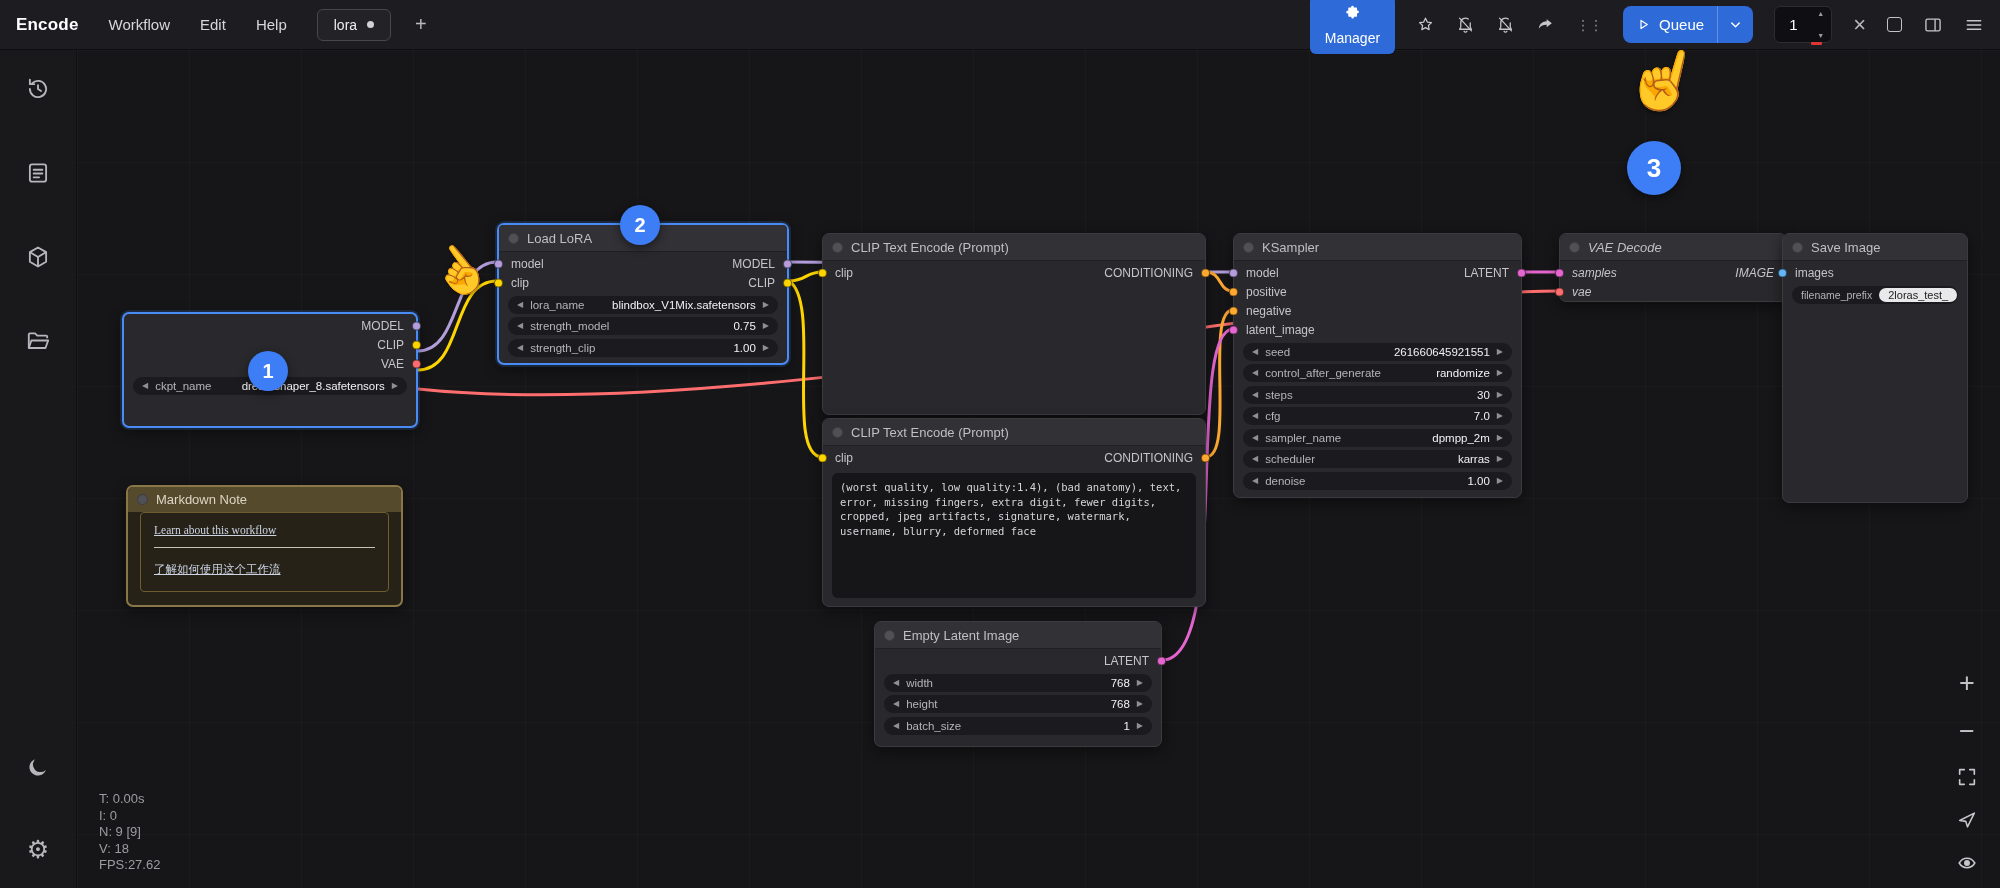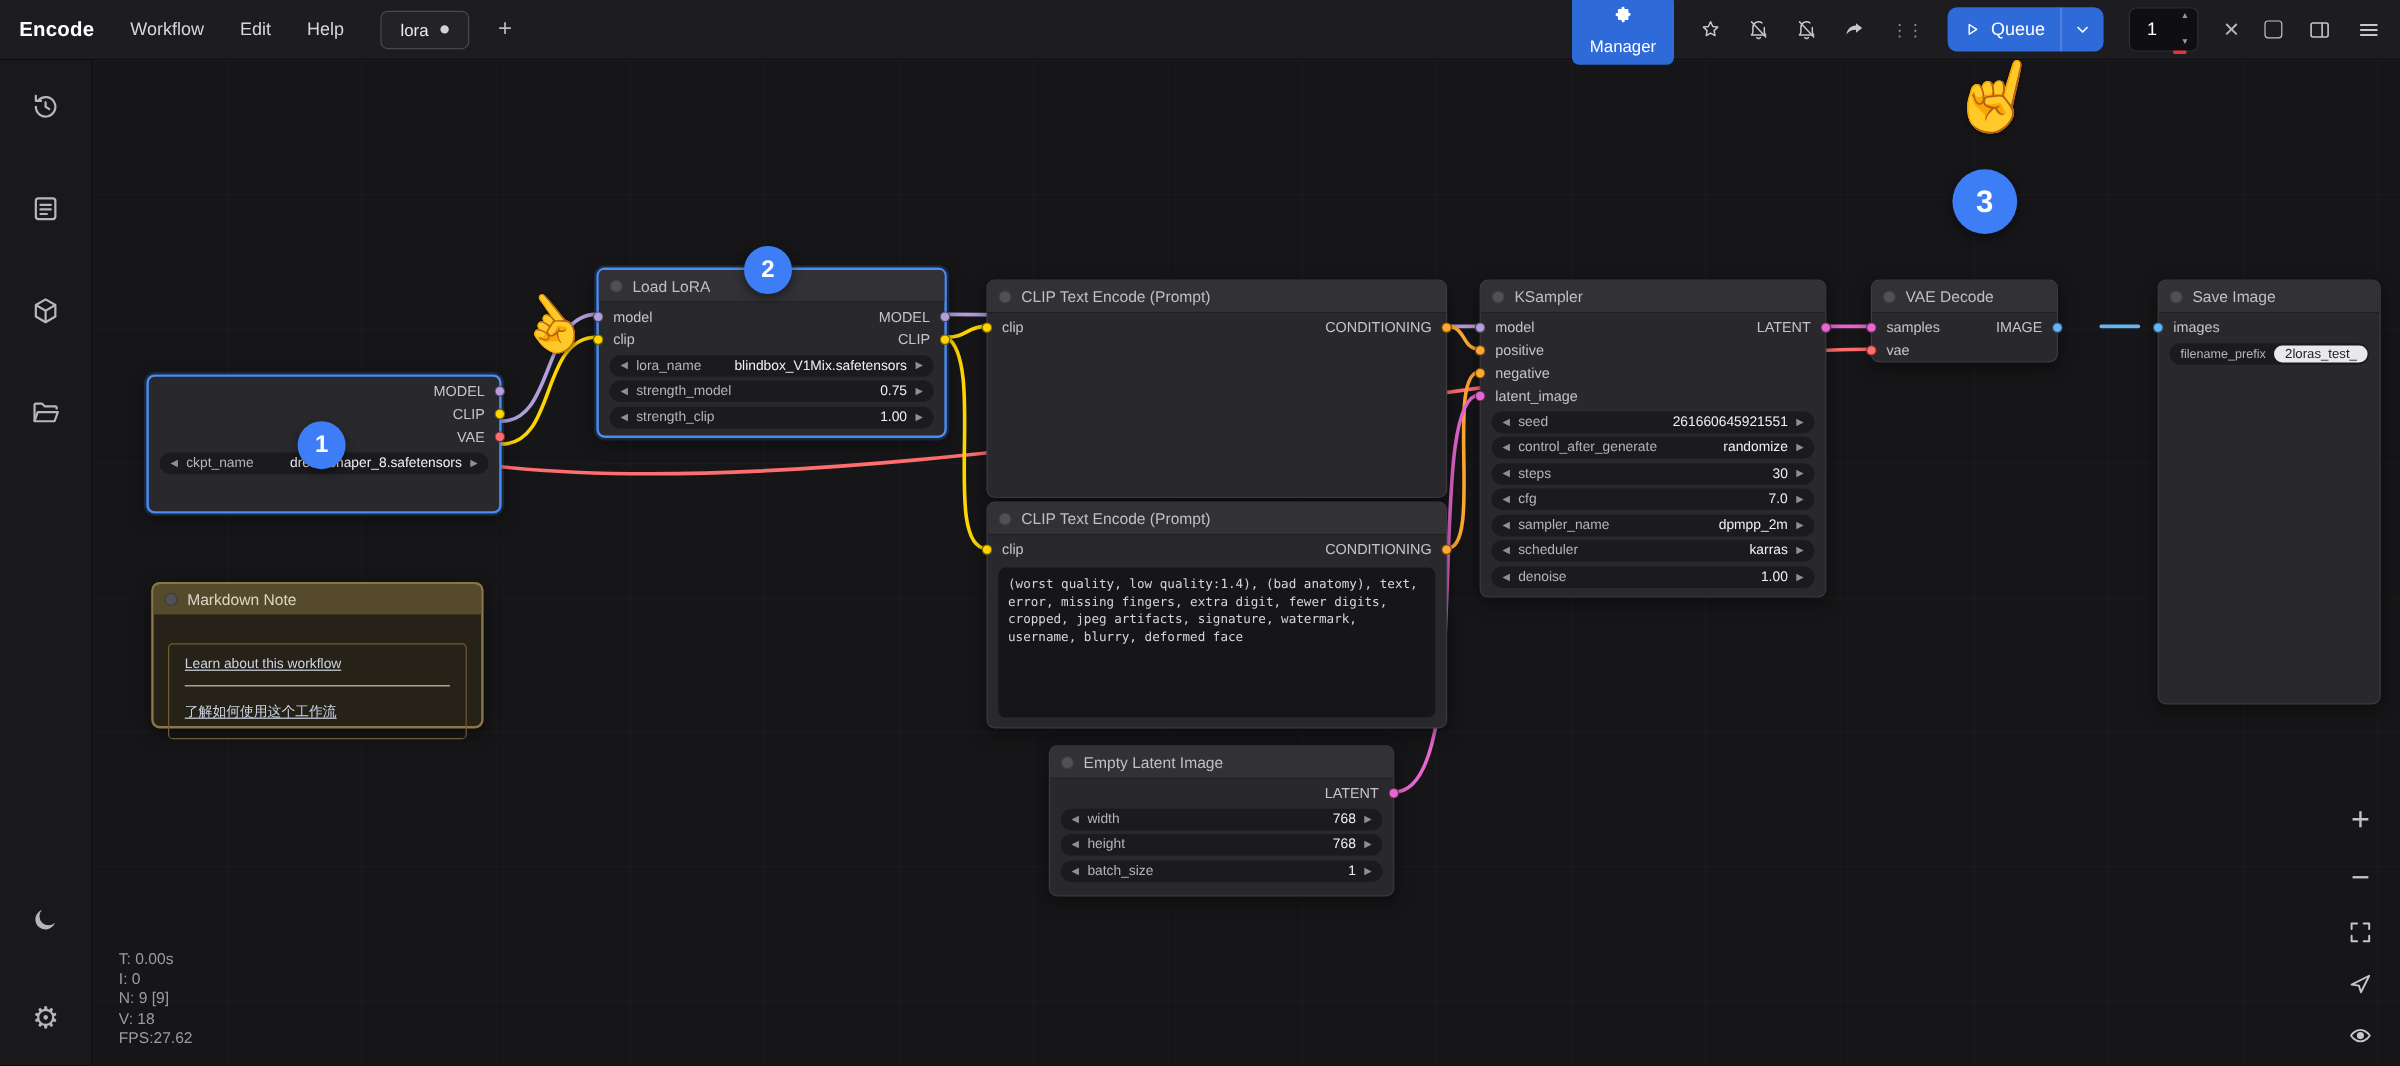--- a/index.html
+++ b/index.html
@@ -80,21 +80,21 @@
   .arrow-r::before { content:"▶"; }
   .chip { margin-left:auto; background:#e9e9ec; color:#222; border-radius:8px; padding:1px 9px; font-size:11px; }
   .prompt { margin:6px 9px 9px; background:#161619; border-radius:6px; padding:7px 8px;
     font-family:"DejaVu Sans Mono", monospace; font-size:10.5px; line-height:1.4; color:#d6d6d9; overflow:hidden; }
 
   
   .note { position:absolute; z-index:3; background:#262218; border:2px solid #8a7747; border-radius:7px;
     box-shadow:0 4px 14px rgba(0,0,0,.45); }
   .note-h { display:flex; align-items:center; gap:8px; height:25px; padding:0 9px; background:#564a2c;
     border-radius:5px 5px 0 0; color:#dcd6c6; font-size:13px; }
-  .note-body { margin:24px 12px; border:1.5px solid #6e5c32; border-radius:4px; padding:11px 13px 14px; }
+  .note-body { margin:0 12px; border:1.5px solid #6e5c32; border-radius:4px; padding:11px 13px 14px;font-family:Liberation Serif, serif; }
   .note-link { display:block; color:#ccd4e4; font-size:11.5px; text-decoration:underline; }
   .note-hr { border:none; border-top:1px solid #c9c3b3; margin:11px 0 14px; }
 
   
   .badge { position:absolute; z-index:7; background:#3d7ef7; color:#fff; border-radius:50%;
     display:flex; align-items:center; justify-content:center; font-weight:bold;
     box-shadow:0 3px 10px rgba(0,0,0,.45); }
   .badge.sm { width:40px; height:40px; font-size:20px; }
   .badge.lg { width:54px; height:54px; font-size:26px; }
   .hand { position:absolute; z-index:7; color:#f5a92b; font-weight:bold;
@@ -402,40 +402,40 @@
       <span class="arrow arrow-r"></span>
     </div>
     <div class="widget">
       <span class="arrow arrow-l"></span>
       <span class="wn">denoise</span>
       <span class="wv">1.00</span>
       <span class="arrow arrow-r"></span>
     </div>
   </section>
 
-  <section class="node" style="left:1559px;top:233px;width:156px;height:69px;">
+  <section class="node" style="left:1559px;top:233px;width:228px;height:69px;font-style:italic;">
     <div class="nh">
       <span class="nh-dot"></span>
       <span class="nt">VAE Decode</span>
     </div>
     <div class="rows">
       <div class="row">
         <span class="dot in c-latent"></span>
         <span>samples</span>
         <span class="r">IMAGE</span>
         <span class="dot out c-image"></span>
       </div>
       <div class="row">
         <span class="dot in c-vae"></span>
         <span>vae</span>
       </div>
     </div>
   </section>
 
-  <section class="node" style="left:1782px;top:233px;width:186px;height:354px;margin-left:16px;">
+  <section class="node" style="left:1782px;top:233px;width:186px;height:270px;">
     <div class="nh">
       <span class="nh-dot"></span>
       <span class="nt">Save Image</span>
     </div>
     <div class="rows">
       <div class="row">
         <span class="dot in c-image"></span>
         <span>images</span>
       </div>
     </div>

